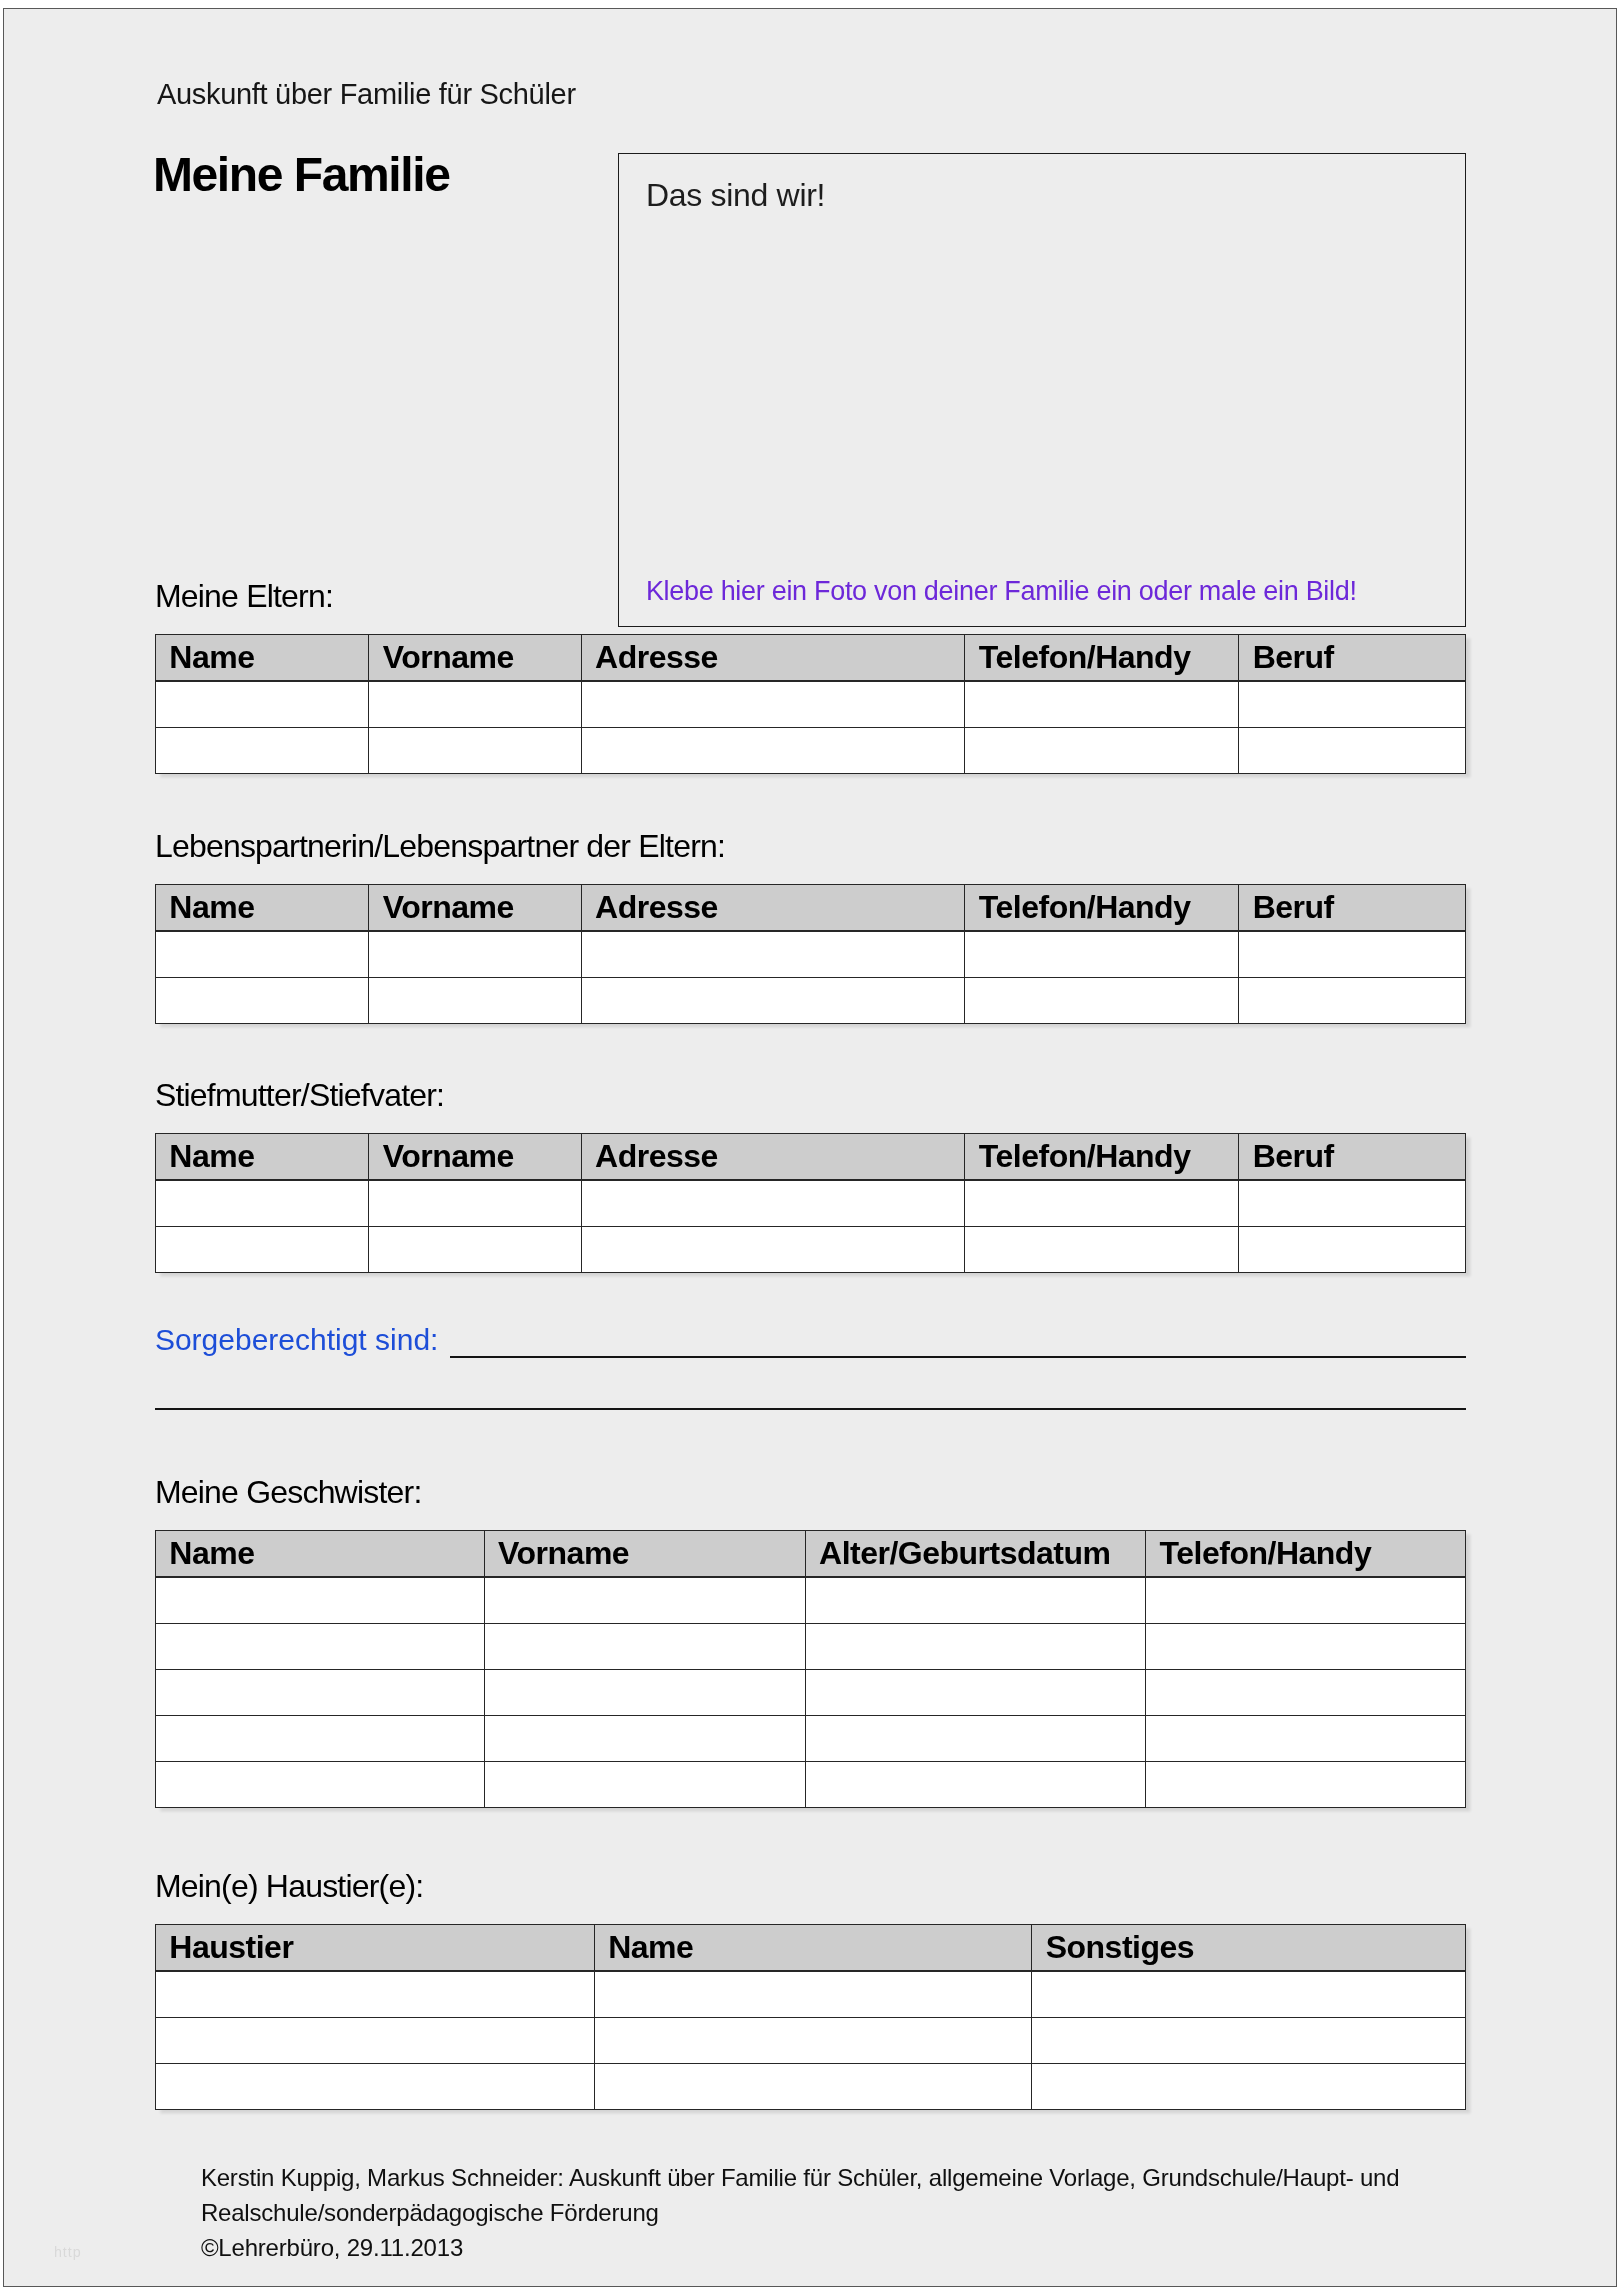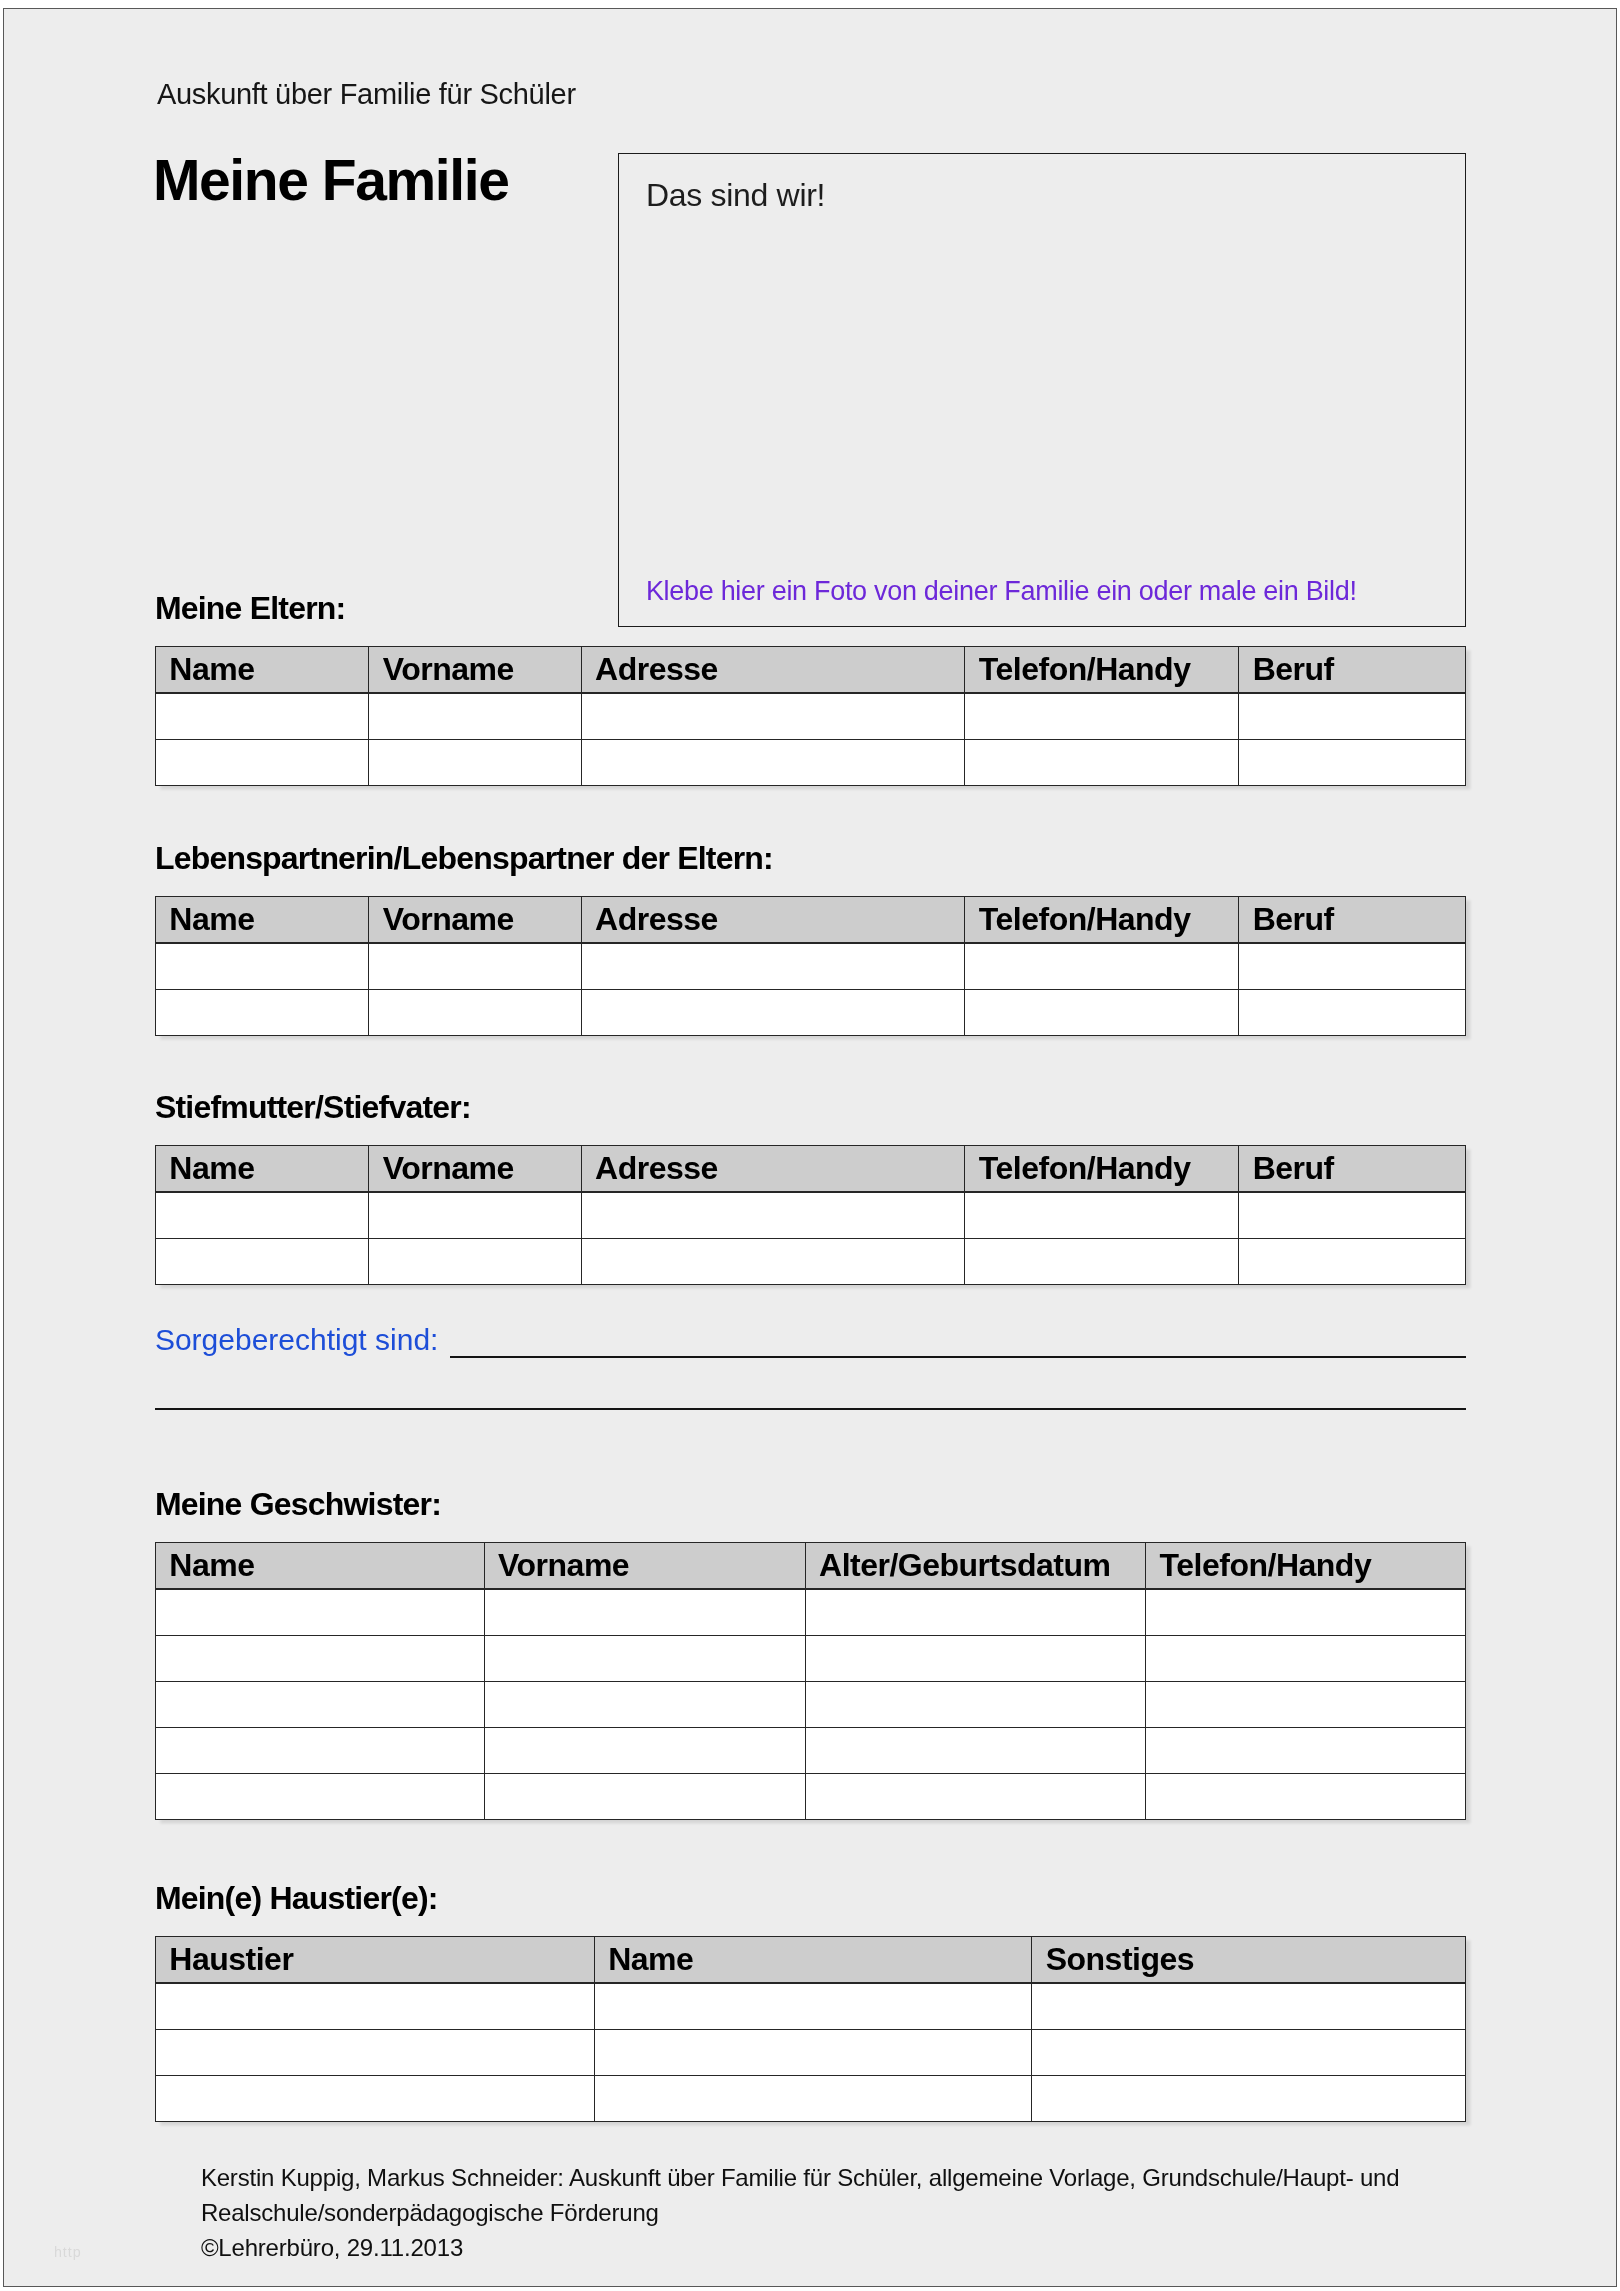--- a/index.html
+++ b/index.html
@@ -17,39 +17,39 @@
     width: 1614px; height: 2279px;
     background: #ededed;
     border: 1px solid #585858;
   }
   .kicker {
     position: absolute; left: 153px; top: 69px;
     font-size: 29px; letter-spacing: -0.3px; color: #161616;
   }
   .title {
     position: absolute; left: 149px; top: 138px; margin: 0;
-    font-size: 57px; font-weight: bold; letter-spacing: -1.4px; color: #000;
+    font-size: 48px; font-weight: bold; letter-spacing: -1.4px; color: #000;
   }
   .photo-box {
     position: absolute; left: 614px; top: 144px;
     width: 848px; height: 474px;
     border: 1.9px solid #1c1c1c;
   }
   .pb-top {
     position: absolute; top: 23px; left: 27px;
     font-size: 32px; color: #1d1d1d; letter-spacing: -0.3px;
   }
   .pb-bottom {
     position: absolute; bottom: 19px; left: 27px;
     font-size: 27px; color: #6d28d9; white-space: nowrap; letter-spacing: -0.3px;
   }
   .sec { position: absolute; left: 151px; width: 1311px; }
   .sec h2 {
-    margin: 12px 0 19px 0;
-    font-size: 32px; line-height: 38px; font-weight: bold;
+    margin: 0 0 19px 0;
+    font-size: 32px; line-height: 38px; font-weight: normal;
     letter-spacing: -0.8px; color: #000;
   }
   .sec-eltern        { top: 568px; }
   .sec-lebenspartner { top: 818px; }
   .sec-stiefeltern   { top: 1067px; }
   .sec-geschwister   { top: 1464px; }
   .sec-haustiere     { top: 1858px; }
   table.tbl {
     width: 100%;
     border-collapse: collapse;

